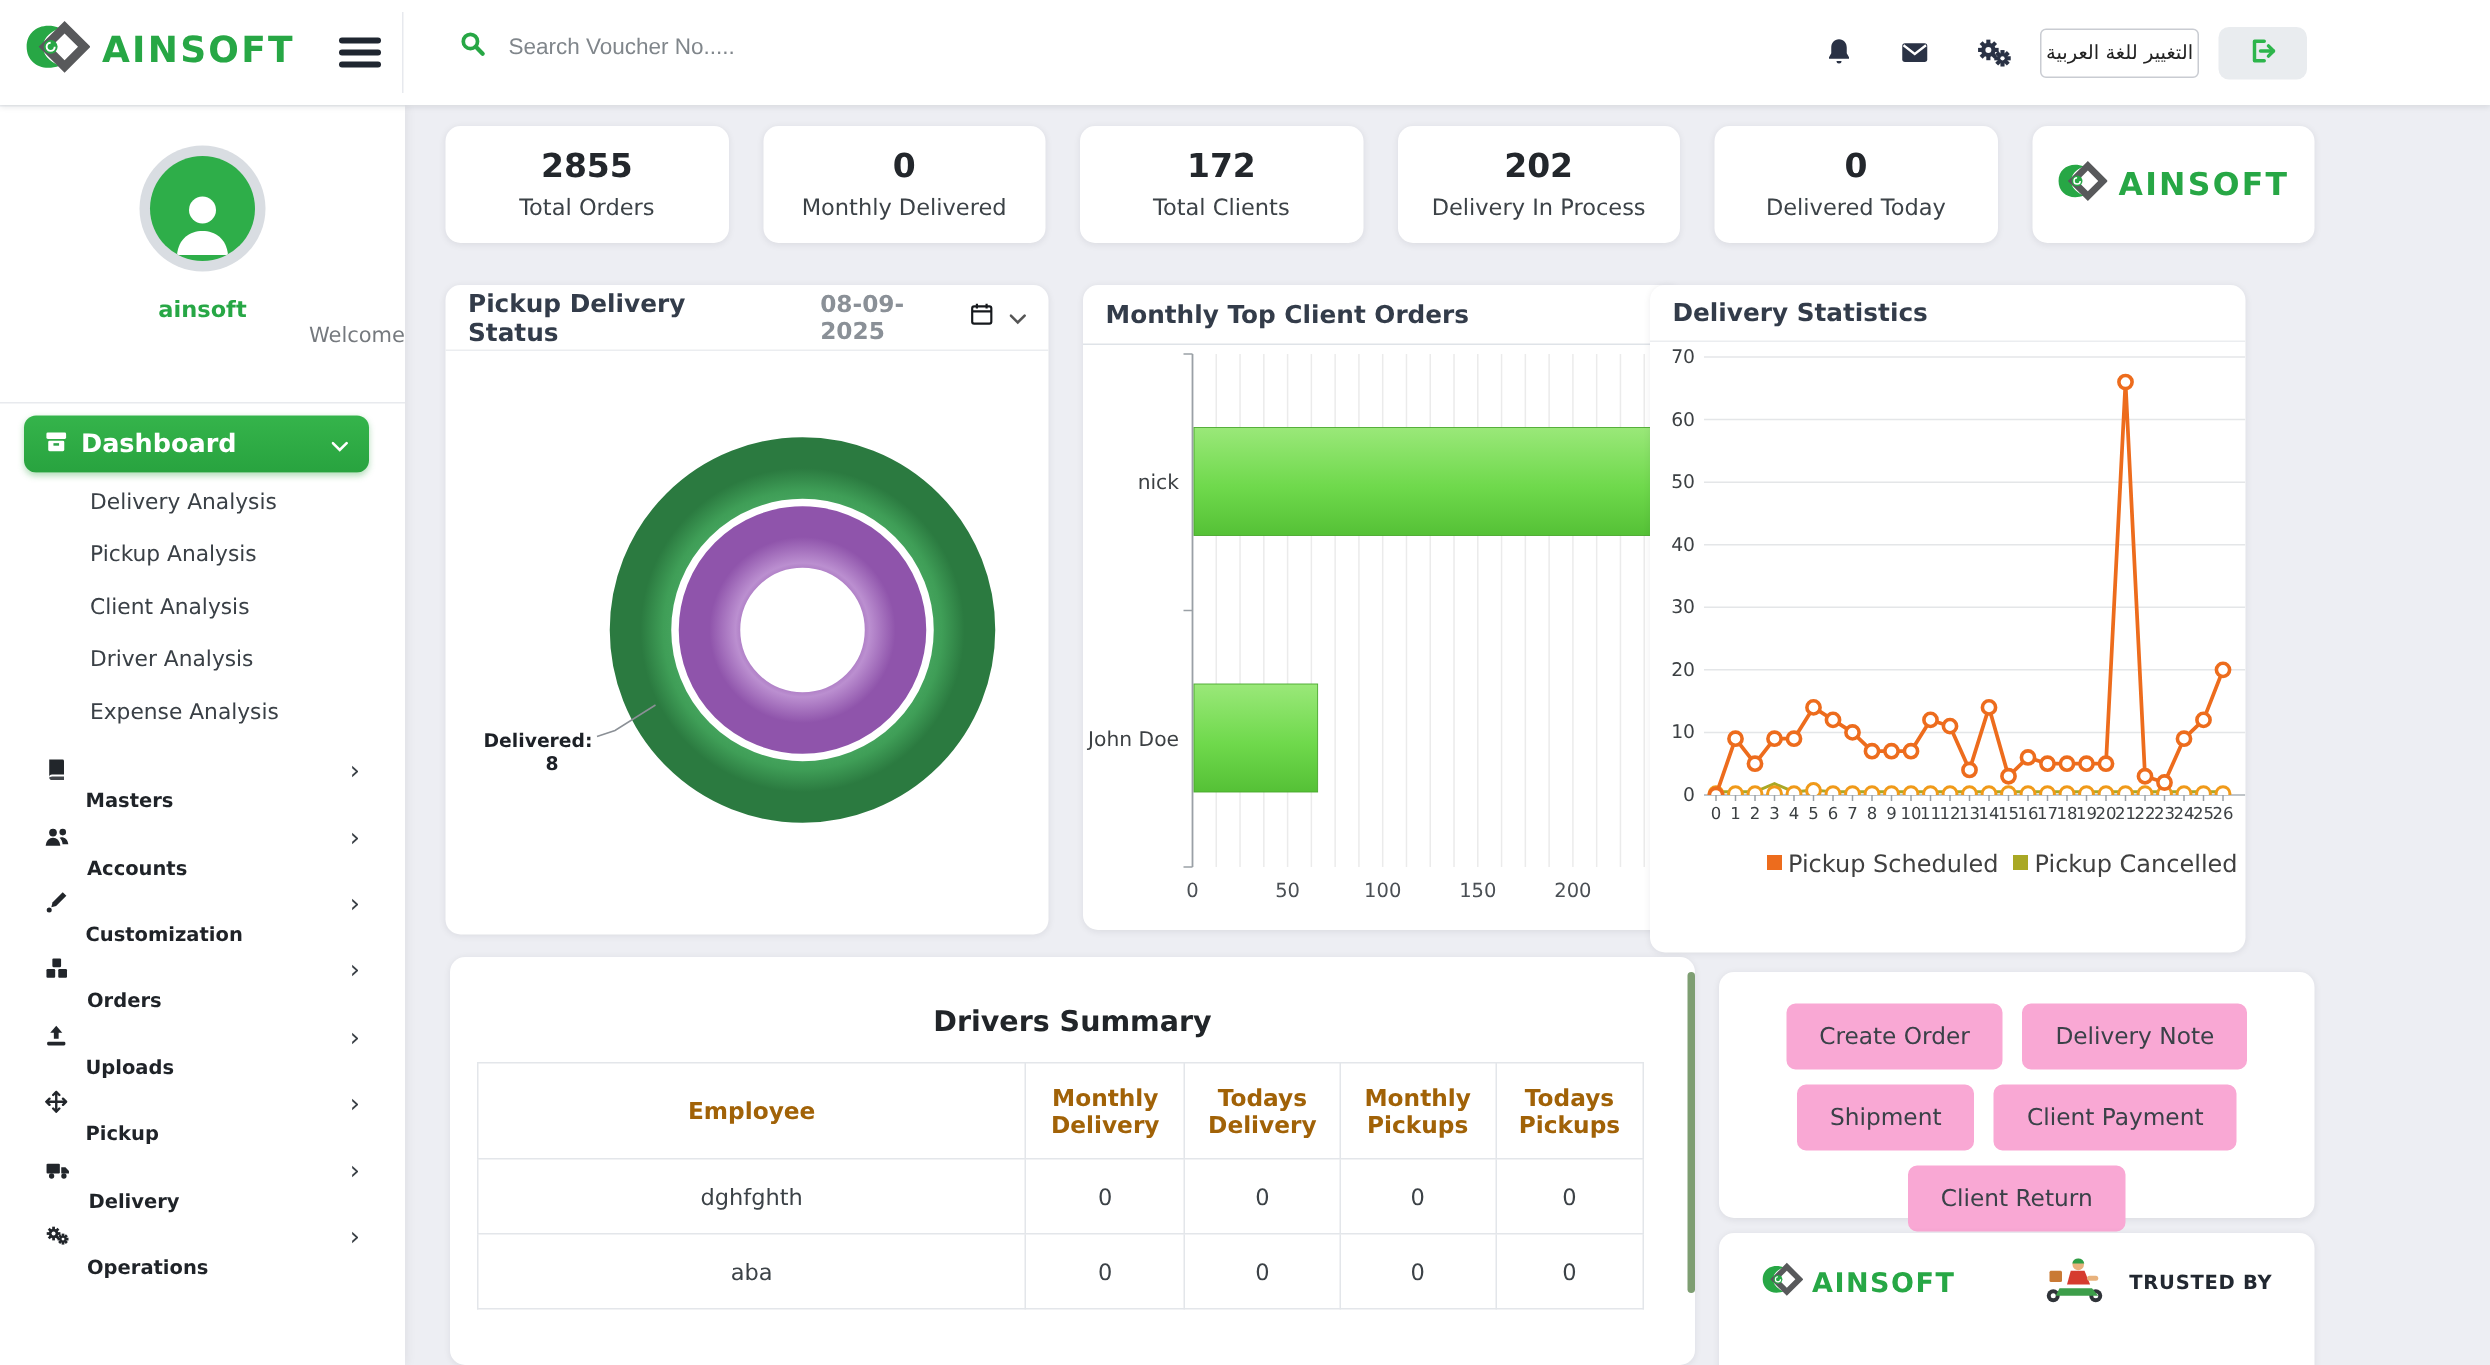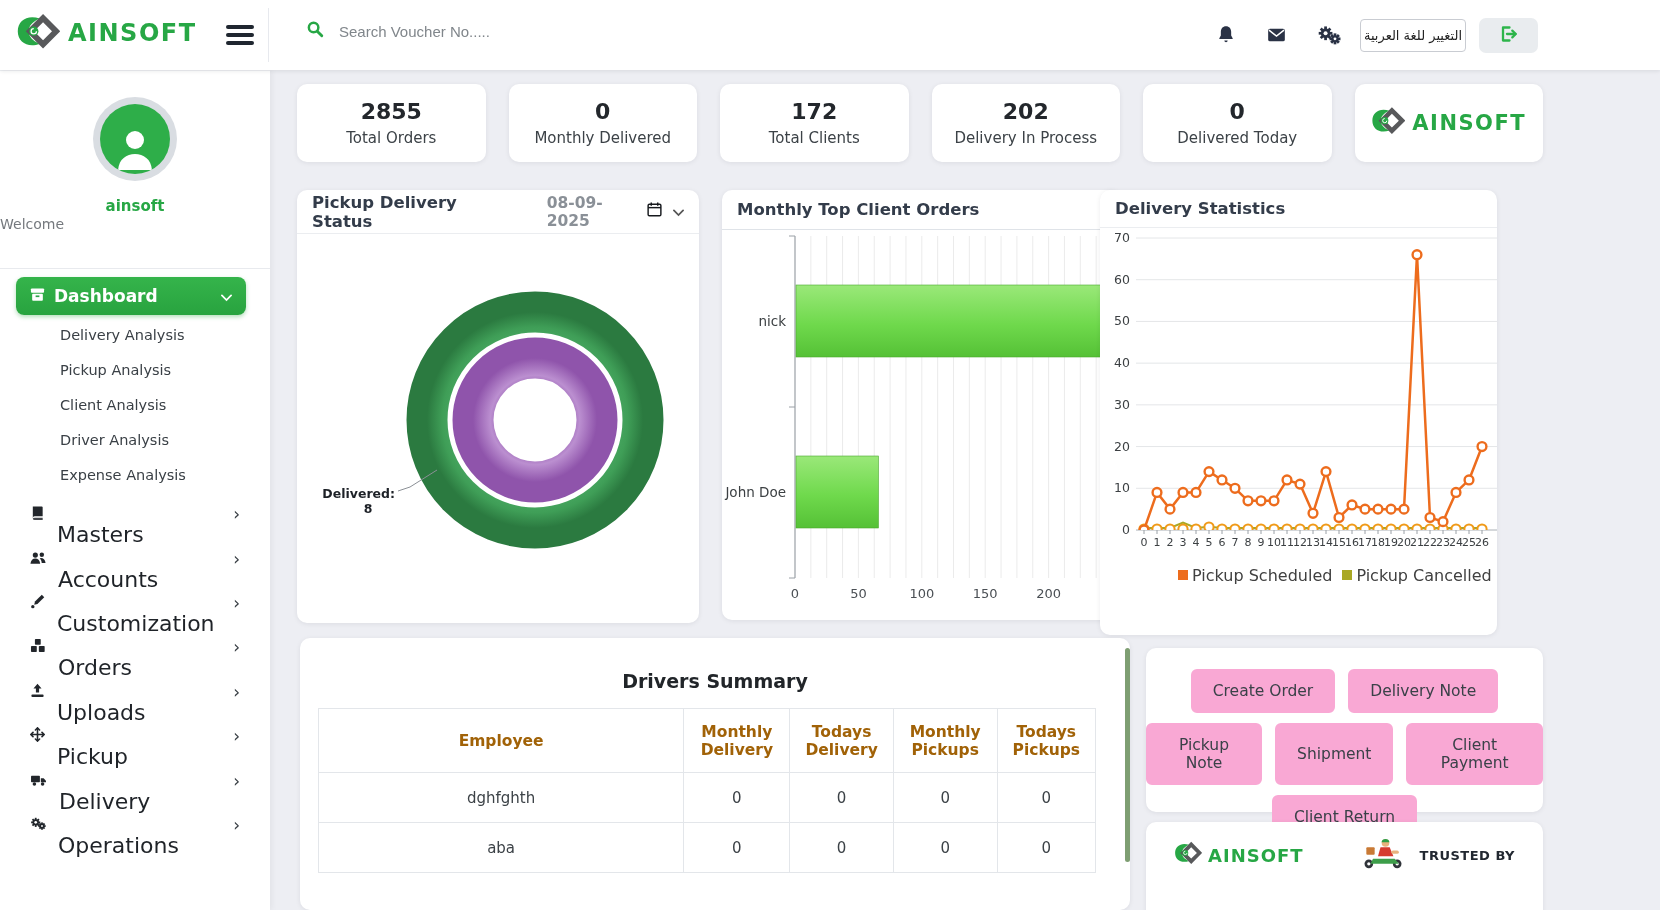--- a/index.html
+++ b/index.html
@@ -25,31 +25,31 @@
   .logout-btn { position:absolute; left:1479px; top:18px; width:59px; height:35px; background:#e9ecef;
                 border:none; border-radius:7px; display:flex; align-items:center; justify-content:center; cursor:pointer; }
 
   
   .sidebar { position:absolute; left:0; top:70px; width:270px; height:840px; background:#fff;
              box-shadow:2px 0 6px rgba(0,0,0,.05); z-index:20; border-top:1px solid #eef0f3; }
   .avatar-ring { position:absolute; left:93px; top:26px; width:84px; height:84px; border-radius:50%;
                  background:#d9dde2; display:flex; align-items:center; justify-content:center; }
   .avatar-core { width:70px; height:70px; border-radius:50%; background:#2eae49; display:flex; align-items:flex-end; justify-content:center; overflow:hidden; }
   .side-user { position:absolute; left:0; top:126px; width:270px; text-align:center; color:#27a745; font-size:15px; font-weight:bold; }
-  .side-welcome { position:absolute; left:0; top:145px; width:270px; text-align:left; color:#75797e; font-size:14px; }
+  .side-welcome { position:absolute; left:0; top:145px; width:270px; text-align:right; color:#75797e; font-size:14px; }
   .side-divider { position:absolute; left:0; top:197px; width:270px; height:1px; background:#e8eaee; }
   .dash-pill { position:absolute; left:16px; top:206px; width:230px; height:38px; border-radius:8px;
                background:linear-gradient(180deg,#35b44b,#28a33f); color:#fff; display:flex; align-items:center;
                padding:0 14px; gap:9px; cursor:pointer; box-shadow:0 2px 4px rgba(40,160,60,.35); }
   .dash-pill .lbl { font-size:17px; font-weight:bold; flex:1; }
   .sub-item { position:absolute; left:60px; width:190px; height:32px; display:flex; align-items:center;
               font-size:14.5px; color:#3a4046; cursor:pointer; }
   .menu-item { position:absolute; left:0; width:270px; height:36px; display:flex; align-items:center;
                padding:0 30px; gap:12px; cursor:pointer; }
-  .menu-item .lbl { font-size:22px; font-weight:normal; color:#1f2328; flex:1;margin-top:40px; }
+  .menu-item .lbl { font-size:13px; font-weight:bold; color:#1f2328; flex:1;margin-top:40px; }
   .chev-r { color:#3a4046; font-size:17px; }
 
   
   .card { position:absolute; background:#fff; border-radius:10px; box-shadow:0 1px 5px rgba(25,30,40,.08); }
   .stat-row { position:absolute; left:297px; top:84px; width:1246px; height:78px; display:flex; gap:23px; }
   .stat-card { flex:1; background:#fff; border-radius:10px; box-shadow:0 1px 5px rgba(25,30,40,.08);
                display:flex; flex-direction:column; align-items:center; justify-content:center; gap:5px; }
   .stat-card .num { font-size:22px; font-weight:bold; color:#23272c; }
   .stat-card .lab { font-size:15px; color:#3c4247; }
 
@@ -582,21 +582,20 @@
       </table>
     <div class="green-strip"></div>
   </div>
 
   <div class="card" style="left:1146px;top:648px;width:397px;height:164px;padding-top:21px">
     <div class="qa-row">
       <button class="qa-btn">Create Order</button>
       <button class="qa-btn">Delivery Note</button>
     </div>
     <div class="qa-row" style="margin-top:10px">
-      <button class="qa-btn">Pickup Note</button>
       <button class="qa-btn">Shipment</button>
       <button class="qa-btn">Client Payment</button>
     </div>
     <div class="qa-row" style="margin-top:10px">
       <button class="qa-btn">Client Return</button>
     </div>
   </div>
 
   <div class="card" style="left:1146px;top:822px;width:397px;height:140px">
     <div class="trusted-inner">

